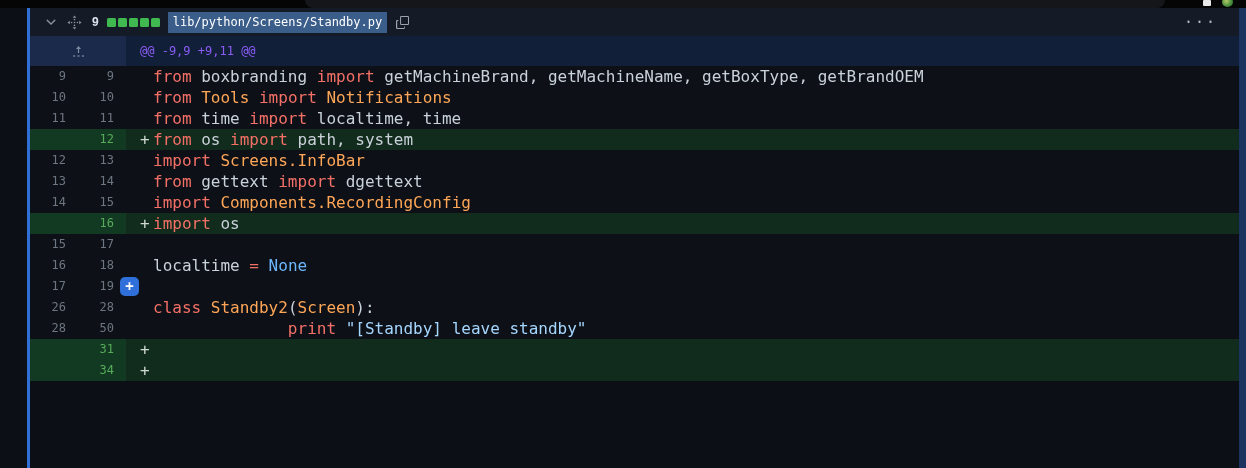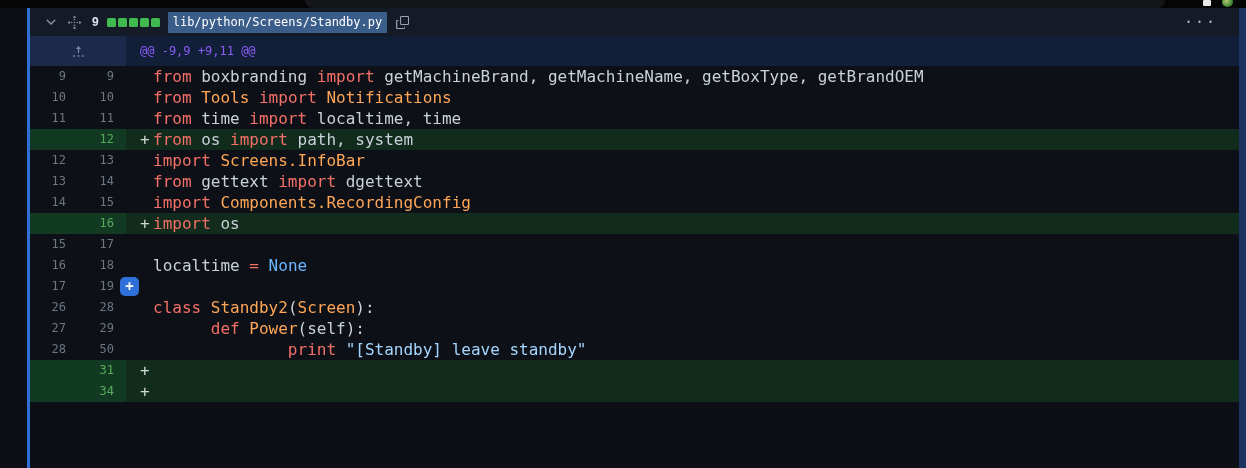--- a/index.html
+++ b/index.html
@@ -170,25 +170,20 @@
           <div class="num">17</div>
           <div class="num">19<button class="plus-btn">+</button></div>
           <div class="code"><span class="marker"></span></div>
         </div>
         <div class="drow">
           <div class="num">26</div>
           <div class="num">28</div>
           <div class="code"><span class="marker"></span><span class="sk">class</span><span class="sp"> </span><span class="sm">Standby2</span><span class="sp">(</span><span class="sm">Screen</span><span class="sp">):</span></div>
         </div>
         <div class="drow">
-          <div class="num">27</div>
-          <div class="num">29</div>
-          <div class="code"><span class="marker"></span><span class="sp">      </span><span class="sk">def</span><span class="sp"> </span><span class="sm">Power</span><span class="sp">(self):</span></div>
-        </div>
-        <div class="drow">
           <div class="num">28</div>
           <div class="num">50</div>
           <div class="code"><span class="marker"></span><span class="sp">              </span><span class="sk">print</span><span class="sp"> </span><span class="ss">"[Standby] leave standby"</span></div>
         </div>
         <div class="drow add">
           <div class="num"></div>
           <div class="num">31</div>
           <div class="code"><span class="marker">+</span></div>
         </div>
         <div class="drow add">

